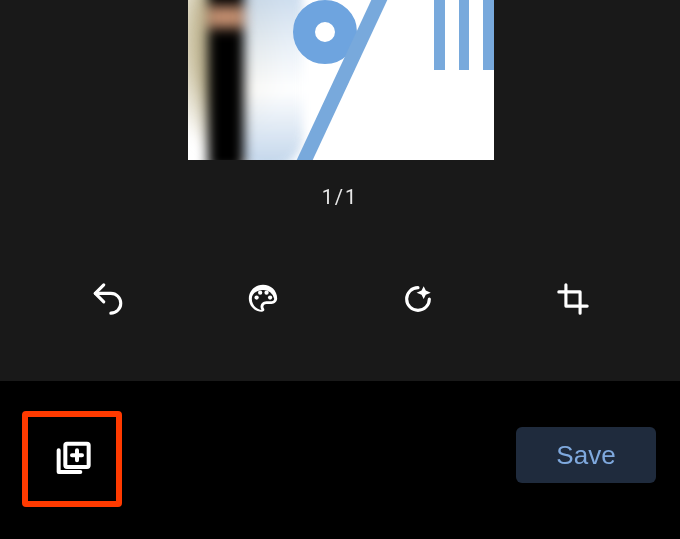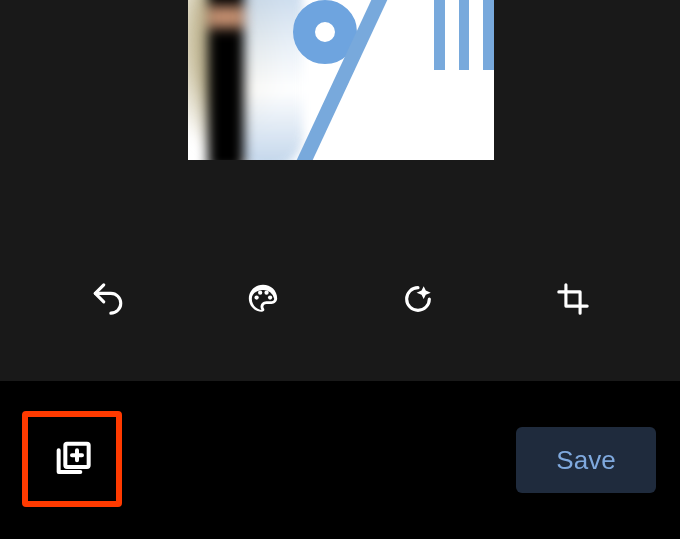--- a/index.html
+++ b/index.html
@@ -77,21 +77,21 @@
       display:flex; align-items:center; justify-content:center;
       cursor:pointer;
     }
     .addcollage svg { width:40px; height:40px; stroke:#fff; fill:none; stroke-width:2.4; stroke-linecap:round; stroke-linejoin:round; }
 
     .save-btn {
       position:absolute;
       right: 24px;
       top: 46px;
       width: 140px;
-      height: 66px;
+      height: 56px;
       background:#1f2b3d;
       border-radius:6px;
       display:flex; align-items:center; justify-content:center;
       color:#7fa9de;
       font-size:26px;
       cursor:pointer;
       border:none;
     }
   </style>
 </head>
@@ -103,20 +103,21 @@
     <div class="photo-paint1"></div>
     <div class="photo-batt"></div>
     <div class="photo-ring"></div>
     <div class="photo-edge1"></div>
     <div class="photo-bars">
         <span></span>
         <span></span>
         <span></span>
       </div>
   </div>
+  <div class="counter">1/1</div>
 </div>
 
 <div class="toolbar">
 
   <div class="tool-btn">
     <span>
       <svg viewBox="0 0 24 24">
           <path d="M9 14 3 8l6-6"></path>
           <path d="M3 8h11a7 7 0 0 1 0 14"></path>
         </svg>

